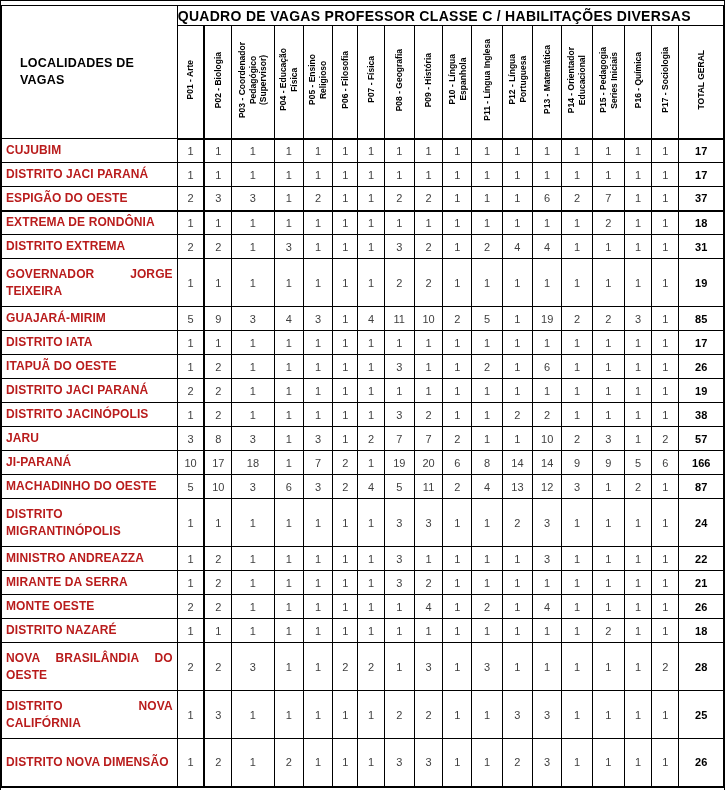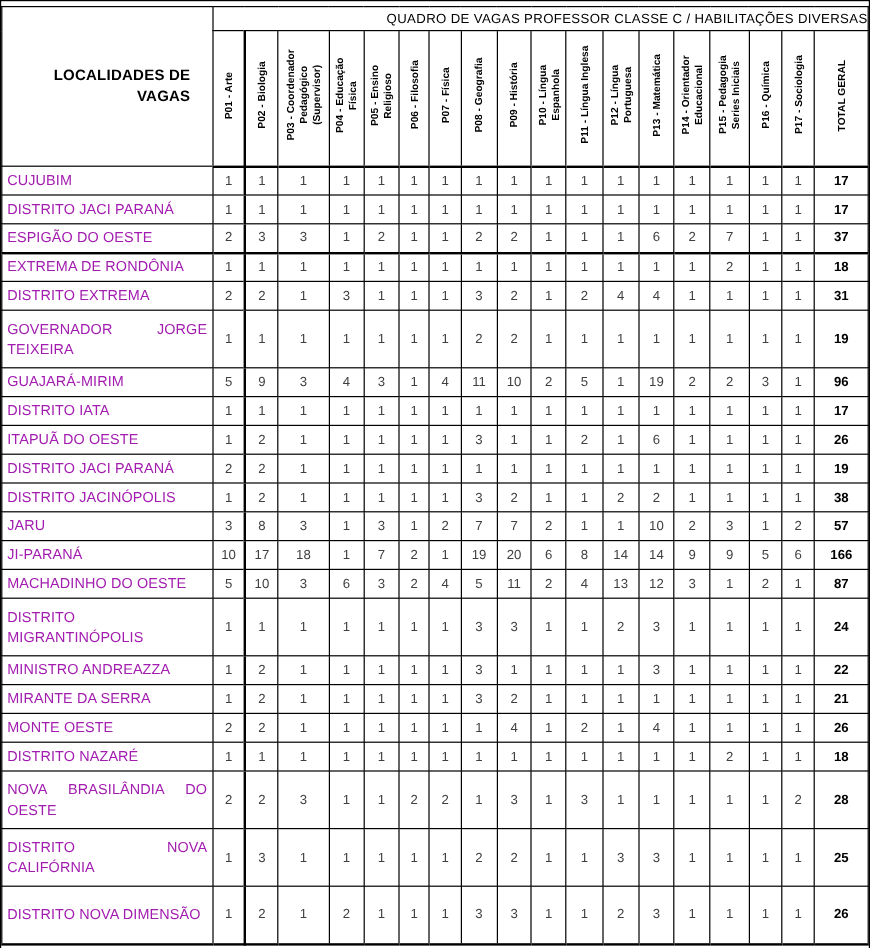--- a/index.html
+++ b/index.html
@@ -14,40 +14,40 @@
     padding-top:4px;
   }
   table.vagas {
     border-collapse:collapse; table-layout:fixed; width:723px;
   }
   table.vagas td, table.vagas th {
     border:1px solid #000; vertical-align:middle; overflow:hidden;
   }
   tr.title-row { height:20px; }
   td.title-cell {
-    text-align:right; font-weight:normal; font-size:11px; letter-spacing:.3px; color:#000;
+    text-align:left; font-weight:bold; font-size:14px; letter-spacing:.3px; color:#000;
   }
   td.loc-head {
-    text-align:right; font-weight:bold; font-size:12.5px; color:#000;
+    text-align:left; font-weight:bold; font-size:12.5px; color:#000;
     line-height:17px; padding:0 18px; letter-spacing:.2px;
   }
   tr.header-row { height:113px; }
   th.hdr { background:#fff; padding:1px 0; }
   th.hdr .vert {
     display:inline-block;
     writing-mode:vertical-rl;
     transform:rotate(180deg);
     white-space:pre-line;
     font-weight:bold; font-size:8.5px; line-height:1.25;
     text-align:center; color:#000; max-height:109px;
   }
   tbody tr { height:24px; }
   tbody tr.tall { height:48px;margin-left:28px; }
   td.loc {
-    font-weight:normal; font-size:12px; color:#a21caf;
+    font-weight:bold; font-size:12px; color:#b91c1c;
     padding:2px 4px 2px 4px; text-align:justify; line-height:17px; letter-spacing:.1px;
   }
   td.num {
     text-align:center; font-size:11px; color:#3f3f3f; font-weight:normal;
   }
   td.tot {
     text-align:center; font-size:11px; color:#000; font-weight:bold;
   }
   .thick-r { border-right:2.5px solid #000 !important; }
   tr.thick-b td { border-bottom:2.5px solid #000; }
@@ -254,21 +254,21 @@
             <td class="num">11</td>
             <td class="num">10</td>
             <td class="num">2</td>
             <td class="num">5</td>
             <td class="num">1</td>
             <td class="num">19</td>
             <td class="num">2</td>
             <td class="num">2</td>
             <td class="num">3</td>
             <td class="num">1</td>
-            <td class="tot">96</td>
+            <td class="tot">85</td>
           </tr>
           <tr>
             <td class="loc">DISTRITO IATA</td>
             <td class="num thick-r">1</td>
             <td class="num">1</td>
             <td class="num">1</td>
             <td class="num">1</td>
             <td class="num">1</td>
             <td class="num">1</td>
             <td class="num">1</td>

